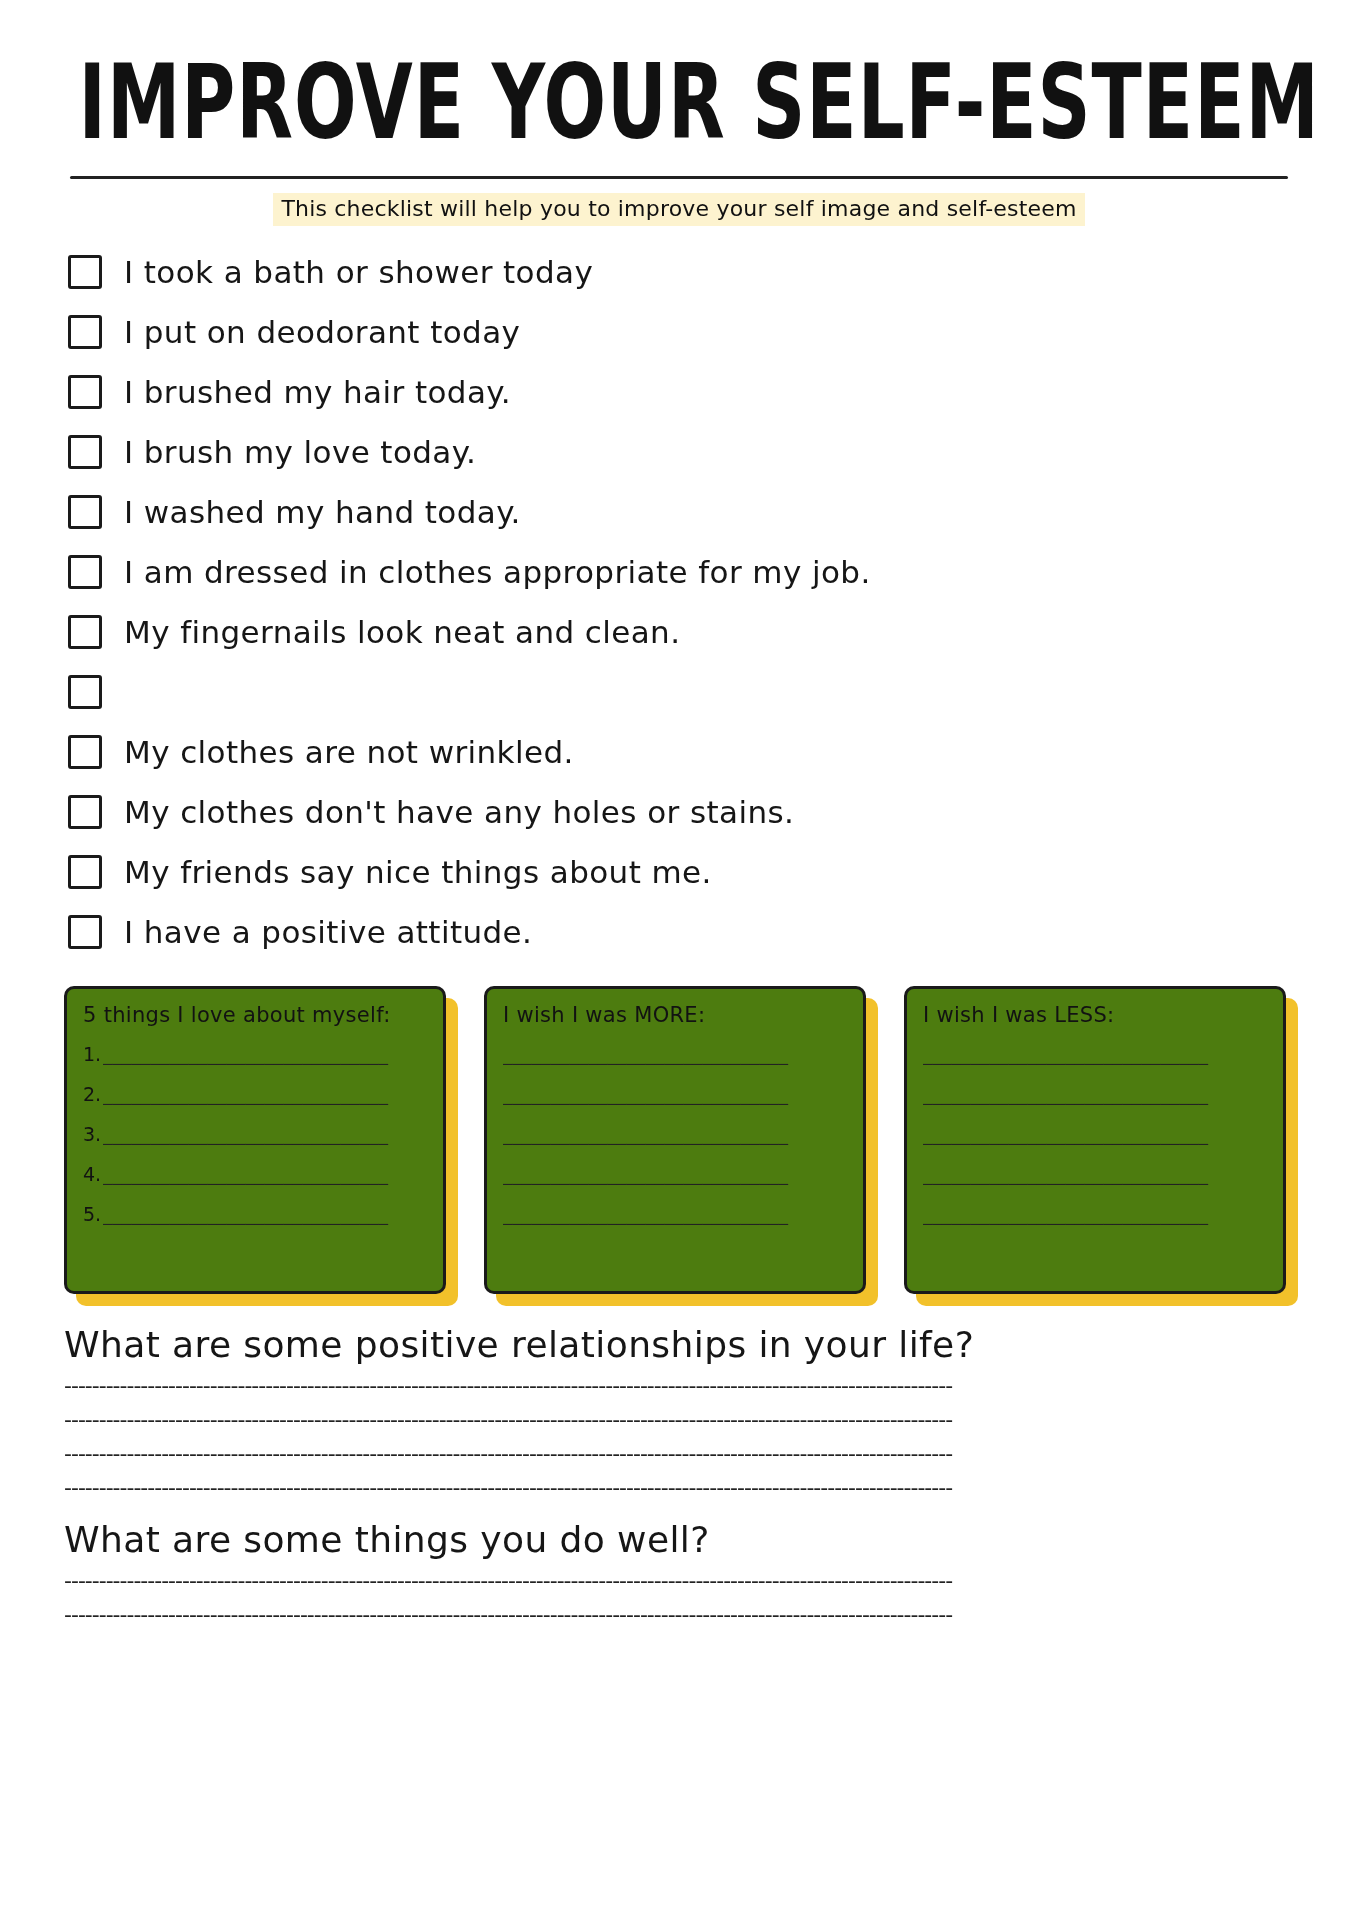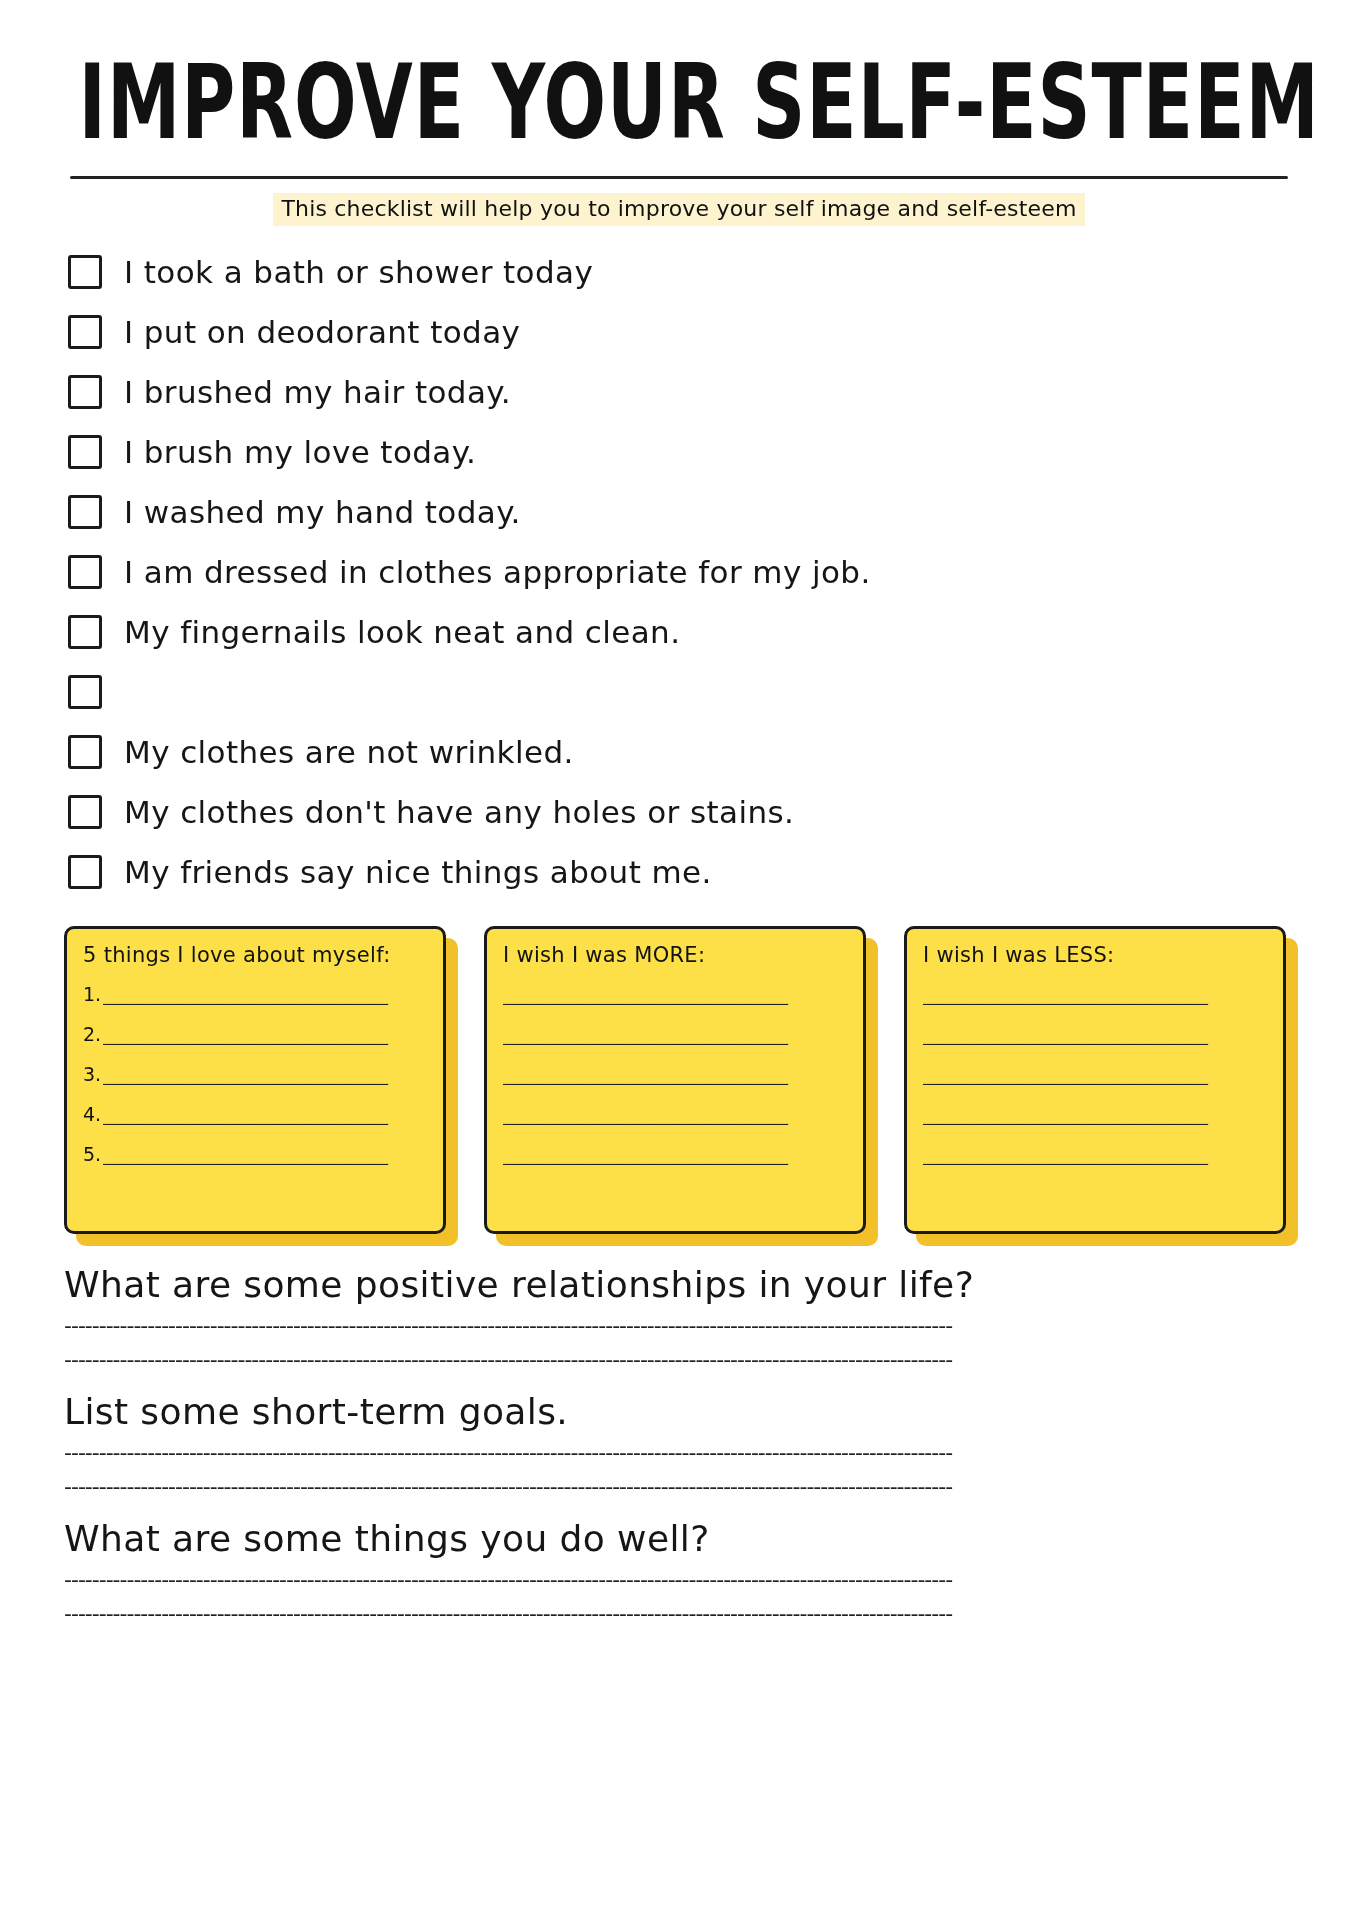--- a/index.html
+++ b/index.html
@@ -103,21 +103,21 @@
     bottom: 0;
     background: #f2c12a;
     border-radius: 10px;
   }
   .box {
     position: absolute;
     left: 0;
     top: 0;
     right: 12px;
     bottom: 12px;
-    background: #fde047;
+    background: #4d7c0f;
     border: 3px solid #1a1a1a;
     border-radius: 10px;
     box-sizing: border-box;
     padding: 14px 32px 10px 16px;
     overflow: hidden;
   }
   .box-title {
     font-size: 21px;
     letter-spacing: 0.3px;
     margin-bottom: 16px;
@@ -216,20 +216,24 @@
       <span class="check-label">My clothes are not wrinkled.</span>
     </div>
     <div class="check-row">
       <span class="checkbox"></span>
       <span class="check-label">My clothes don't have any holes or stains.</span>
     </div>
     <div class="check-row">
       <span class="checkbox"></span>
       <span class="check-label">My friends say nice things about me.</span>
     </div>
+    <div class="check-row">
+      <span class="checkbox"></span>
+      <span class="check-label">I have a positive attitude.</span>
+    </div>
   </div>
 
   <div class="boxes">
 
     <div class="box-outer">
       <div class="box-shadow"></div>
       <div class="box">
         <div class="box-title">5 things I love about myself:</div>
         <div class="box-line">
           <span class="num">1.</span>
@@ -299,21 +303,20 @@
     </div>
 
   </div>
 
   <div class="questions">
 
     <div class="question">What are some positive relationships in your life?</div>
     <div class="answer-line">--------------------------------------------------------------------------------------------------------------------------------</div>
     <div class="answer-line">--------------------------------------------------------------------------------------------------------------------------------</div>
 
-    <div class="question">List some short-term goals.</div>
     <div class="answer-line">--------------------------------------------------------------------------------------------------------------------------------</div>
     <div class="answer-line">--------------------------------------------------------------------------------------------------------------------------------</div>
 
     <div class="question">What are some things you do well?</div>
     <div class="answer-line">--------------------------------------------------------------------------------------------------------------------------------</div>
     <div class="answer-line">--------------------------------------------------------------------------------------------------------------------------------</div>
 
   </div>
 
 </div>

